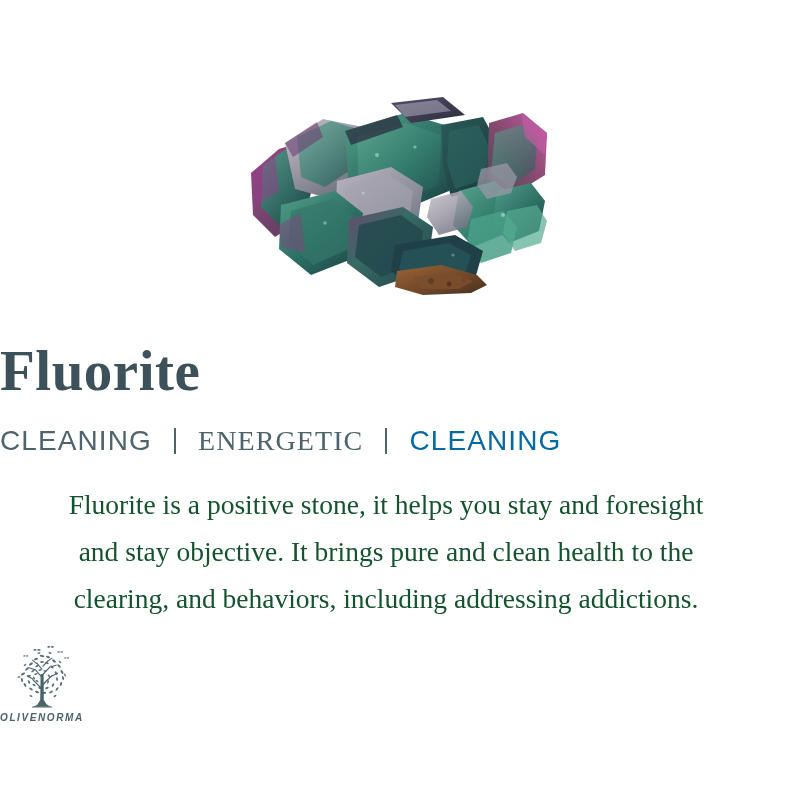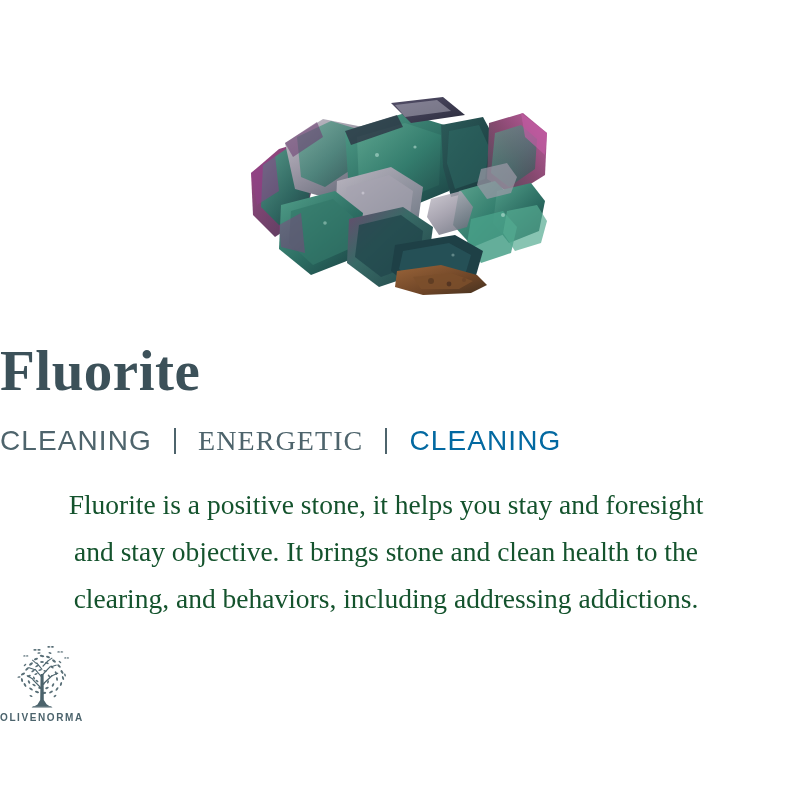--- a/index.html
+++ b/index.html
@@ -230,21 +230,21 @@
   <div class="keywords">
     <span class="keyword" style="color: rgb(78, 100, 108);">CLEANING</span>
     <span class="kw-sep" style="background: rgb(78, 100, 108);"></span>
     <span class="keyword" style="color: rgb(78, 100, 108); font-family: Liberation Serif, serif;">ENERGETIC</span>
     <span class="kw-sep" style="background: rgb(78, 100, 108);"></span>
     <span class="keyword" style="color: #0369a1;">CLEANING</span>
   </div>
 
   <p class="body-copy" style="color: #14532d;">
     <span class="body-line">Fluorite is a positive stone, it helps you stay and foresight</span>
-    <span class="body-line">and stay objective. It brings stone and clean health to the</span>
+    <span class="body-line">and stay objective. It brings pure and clean health to the</span>
     <span class="body-line">clearing, and behaviors, including addressing addictions.</span>
   </p>
 
   <div class="logo">
     <svg class="logo-mark" viewBox="0 0 78 66" xmlns="http://www.w3.org/2000/svg">
       <g fill="#4b636c">
 
         <path d="M37.6 30 L37.2 56 L34.5 60.5 L31 62.5 L47 62.5 L43.6 60.2 L40.8 56 L40.6 30 Z"></path>
 
         <path d="M30 62.2 L48 62.2 L49.5 63.4 L28.6 63.4 Z"></path>
@@ -318,16 +318,16 @@
       </g>
       <g fill="#4b636c">
 
         <path d="M30 6 q2-2 4 0 q2-2 4 0 q-2 1.4-4 0 q-2 1.4-4 0 Z"></path>
         <path d="M44 3 q1.8-1.8 3.6 0 q1.8-1.8 3.6 0 q-1.8 1.3-3.6 0 q-1.8 1.3-3.6 0 Z"></path>
         <path d="M54 8 q1.6-1.6 3.2 0 q1.6-1.6 3.2 0 q-1.6 1.2-3.2 0 q-1.6 1.2-3.2 0 Z"></path>
         <path d="M20 12 q1.4-1.4 2.8 0 q1.4-1.4 2.8 0 q-1.4 1-2.8 0 q-1.4 1-2.8 0 Z"></path>
         <path d="M61 14 q1.3-1.3 2.6 0 q1.3-1.3 2.6 0 q-1.3 1-2.6 0 q-1.3 1-2.6 0 Z"></path>
       </g>
     </svg>
-    <div class="logo-word" style="color: rgb(75, 99, 108);">OLIVENORMA</div>
+    <div class="logo-word" style="color: rgb(75, 99, 108); font-style: italic;">OLIVENORMA</div>
   </div>
 
 </div>
 
 </body></html>

